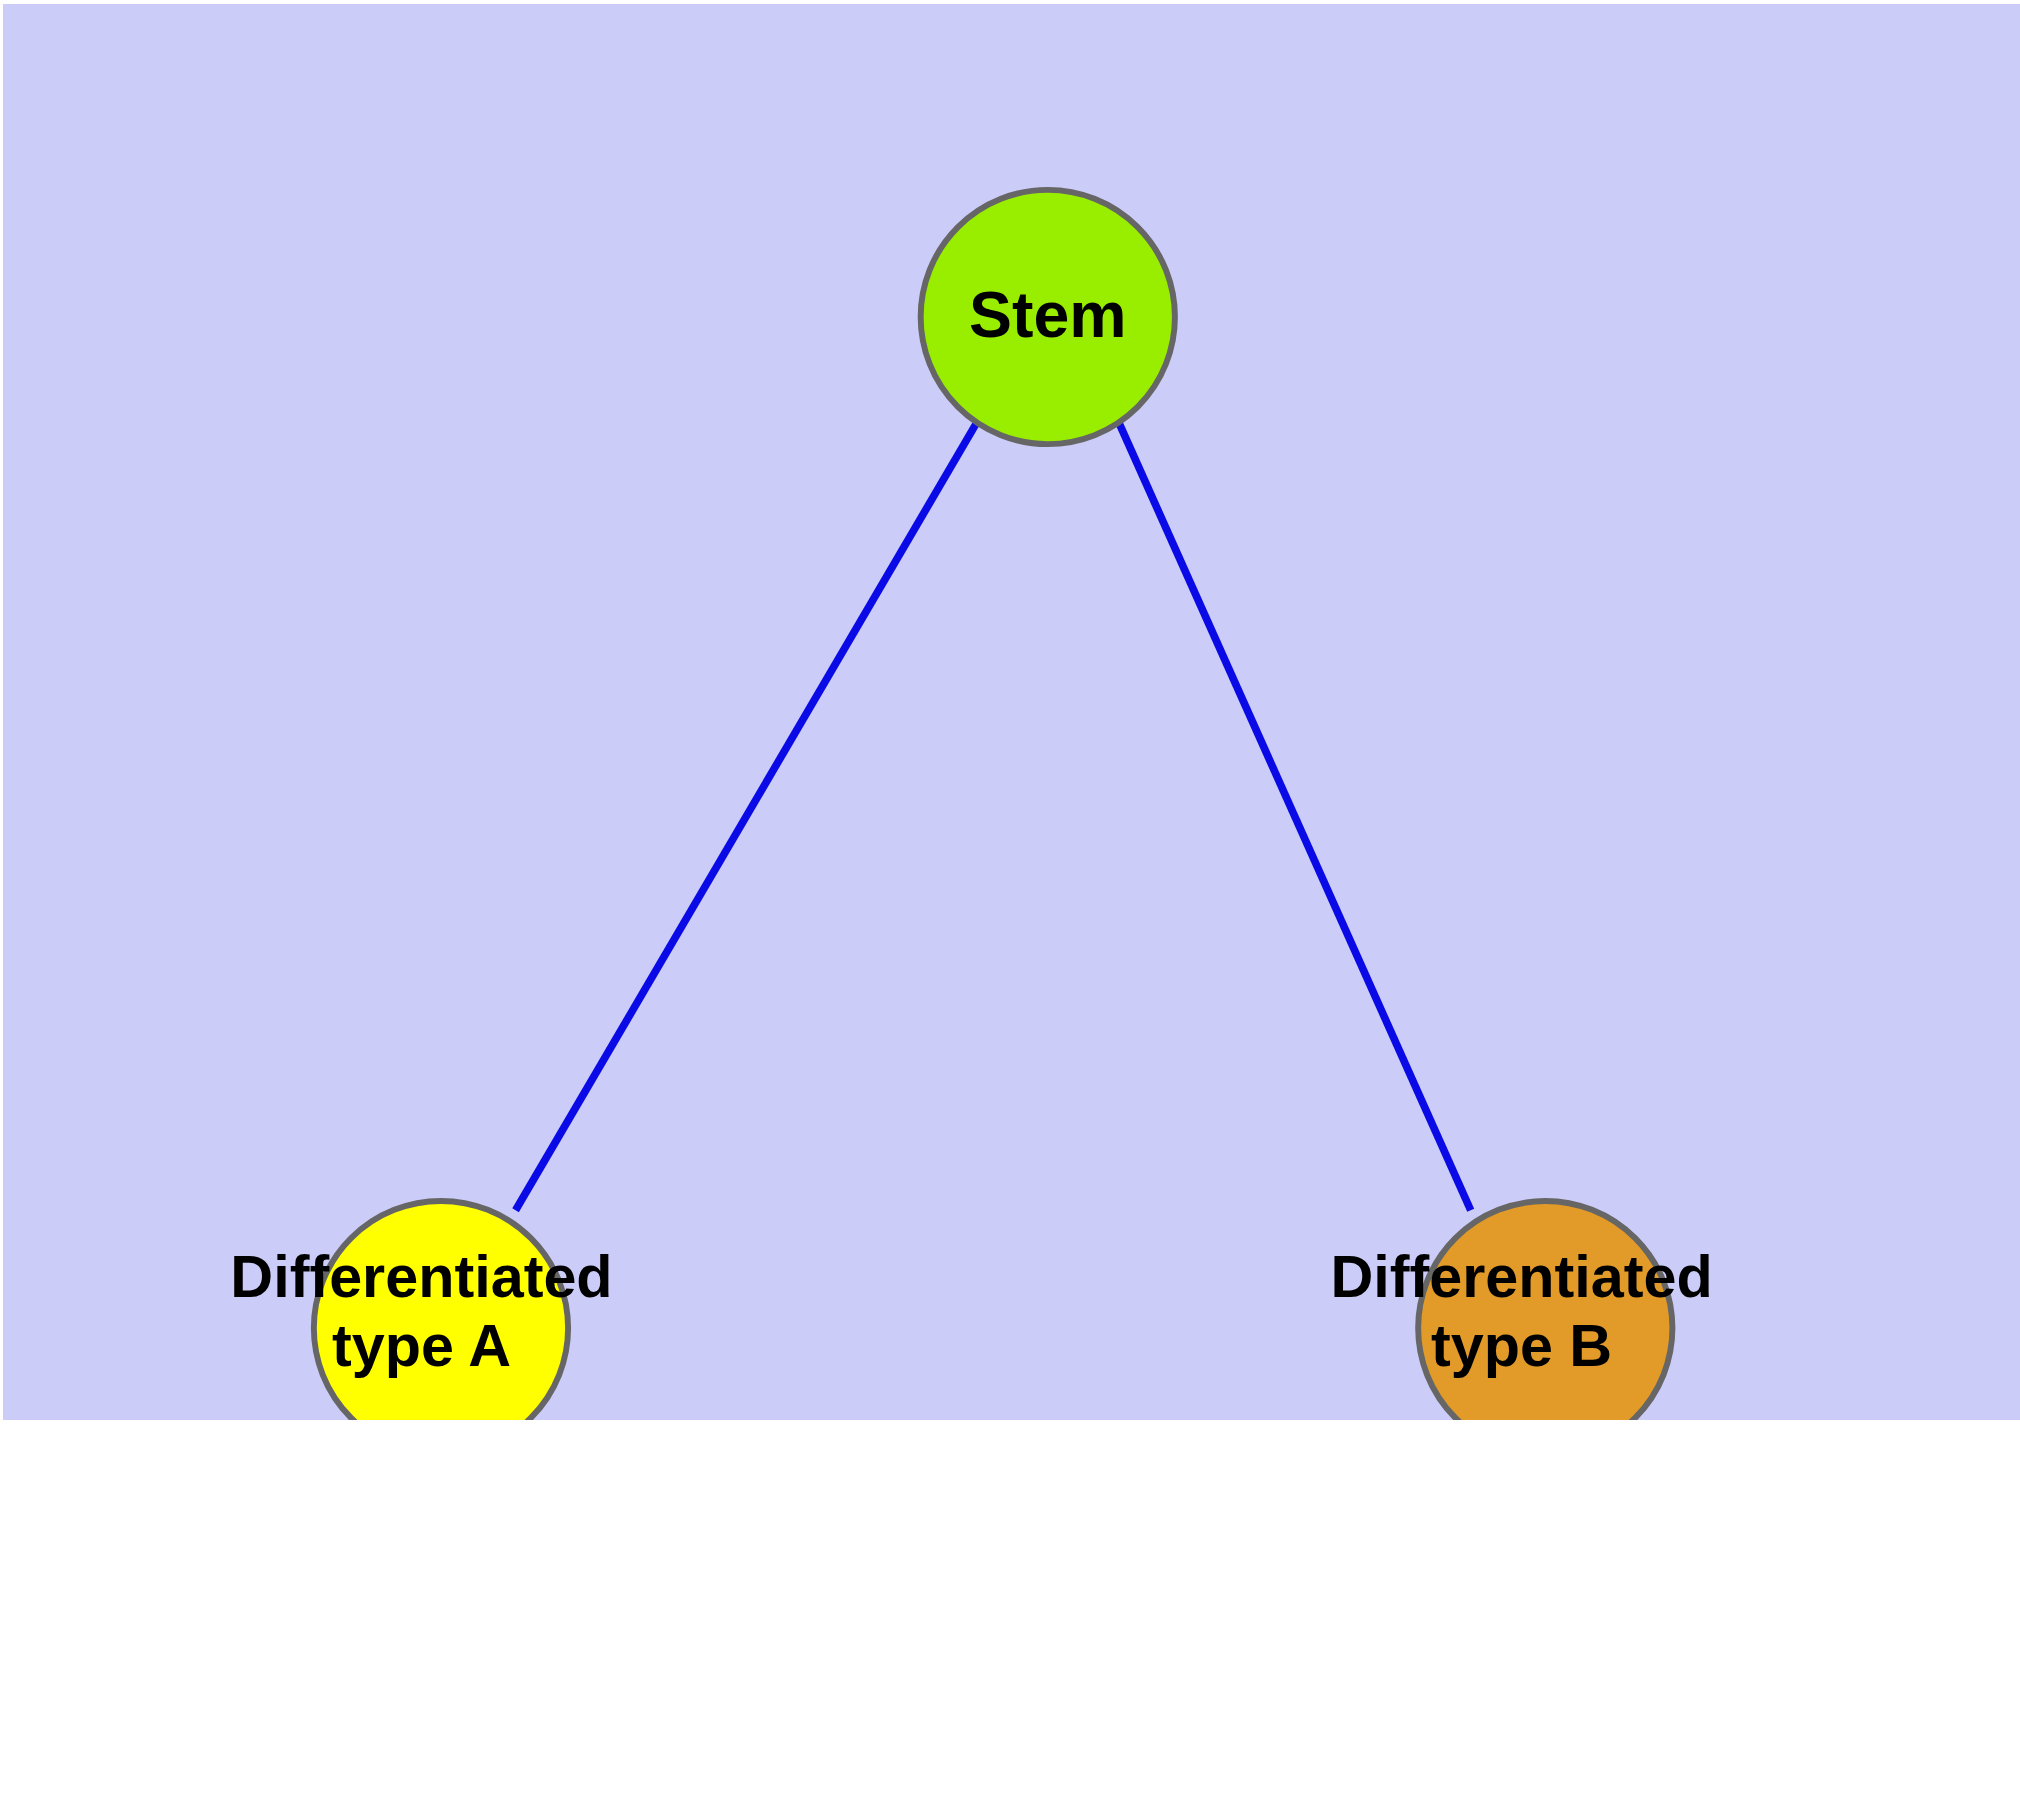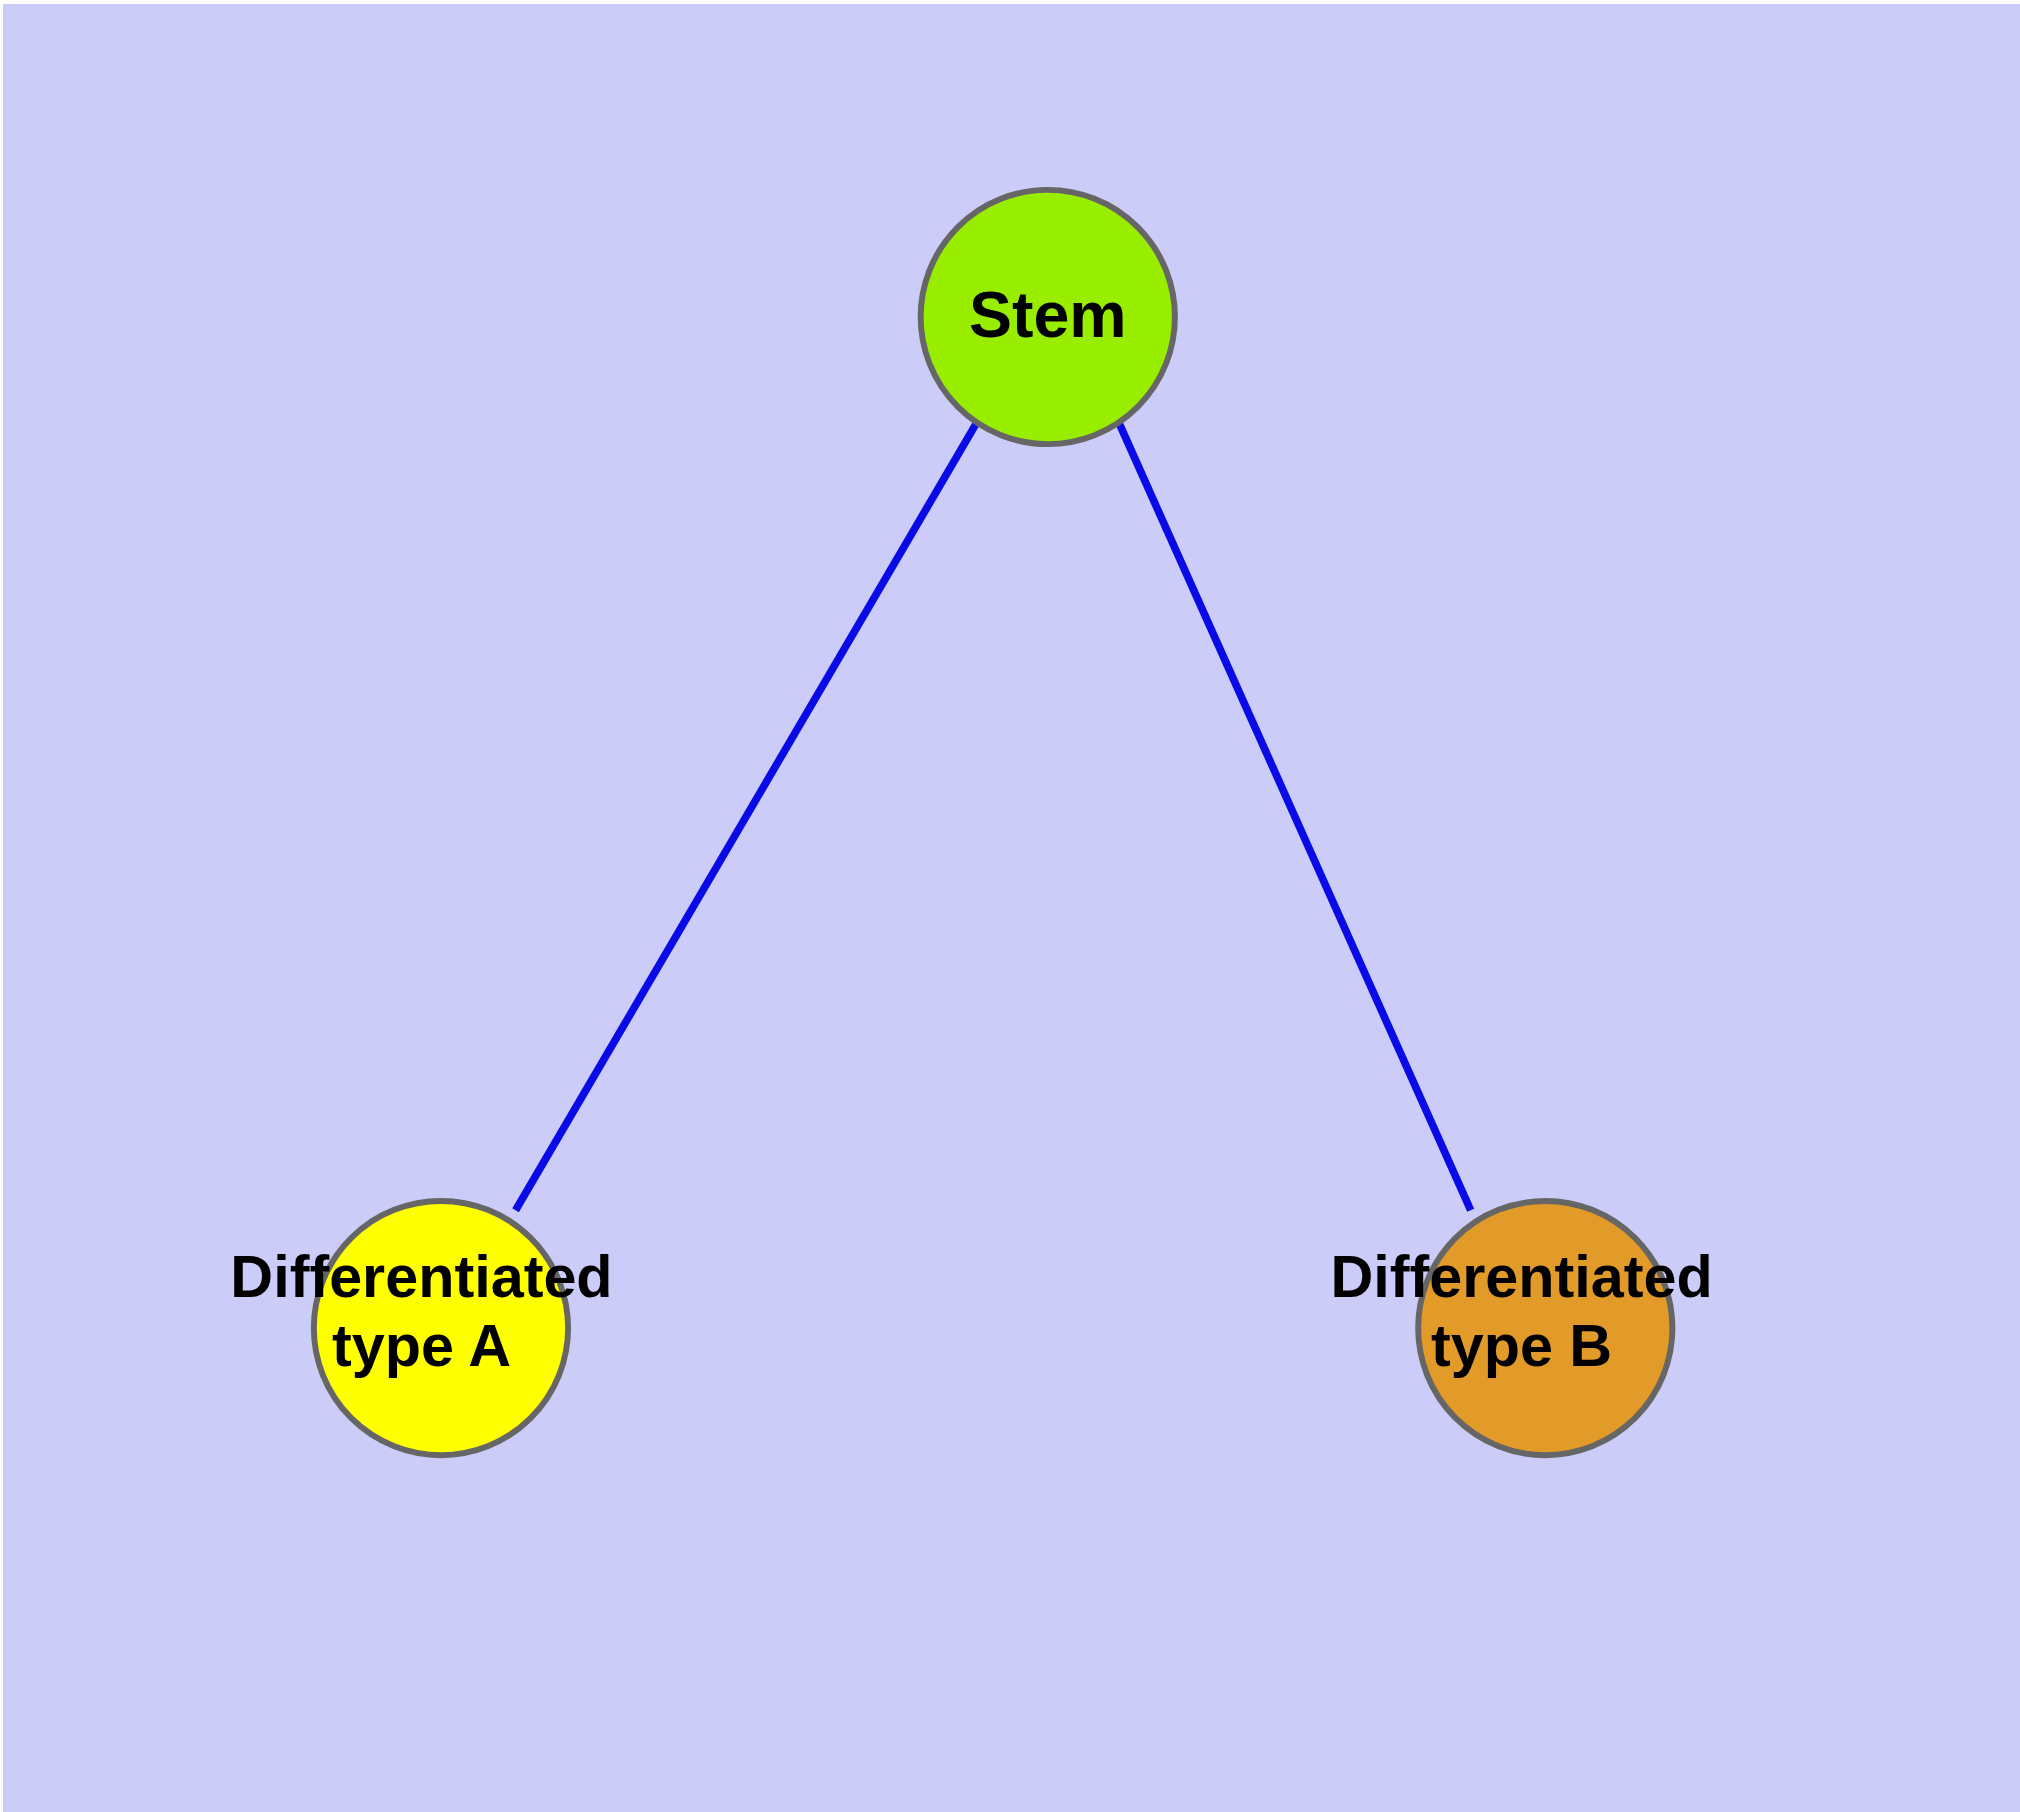--- a/index.html
+++ b/index.html
@@ -3,21 +3,21 @@
 <meta charset="utf-8">
 <style>
   html, body {
     margin: 0;
     padding: 0;
     background: #ffffff;
   }
   #stage {
     position: relative;
     width: 2021px;
-    height: 1812px;
+    height: 1420px;
     background: #ffffff;
     overflow: hidden;
   }
   #canvas-bg {
     position: absolute;
     left: 2.5px;
     top: 4.2px;
     width: 2018px;
     height: 1808px;
     background: #ccccf9;

